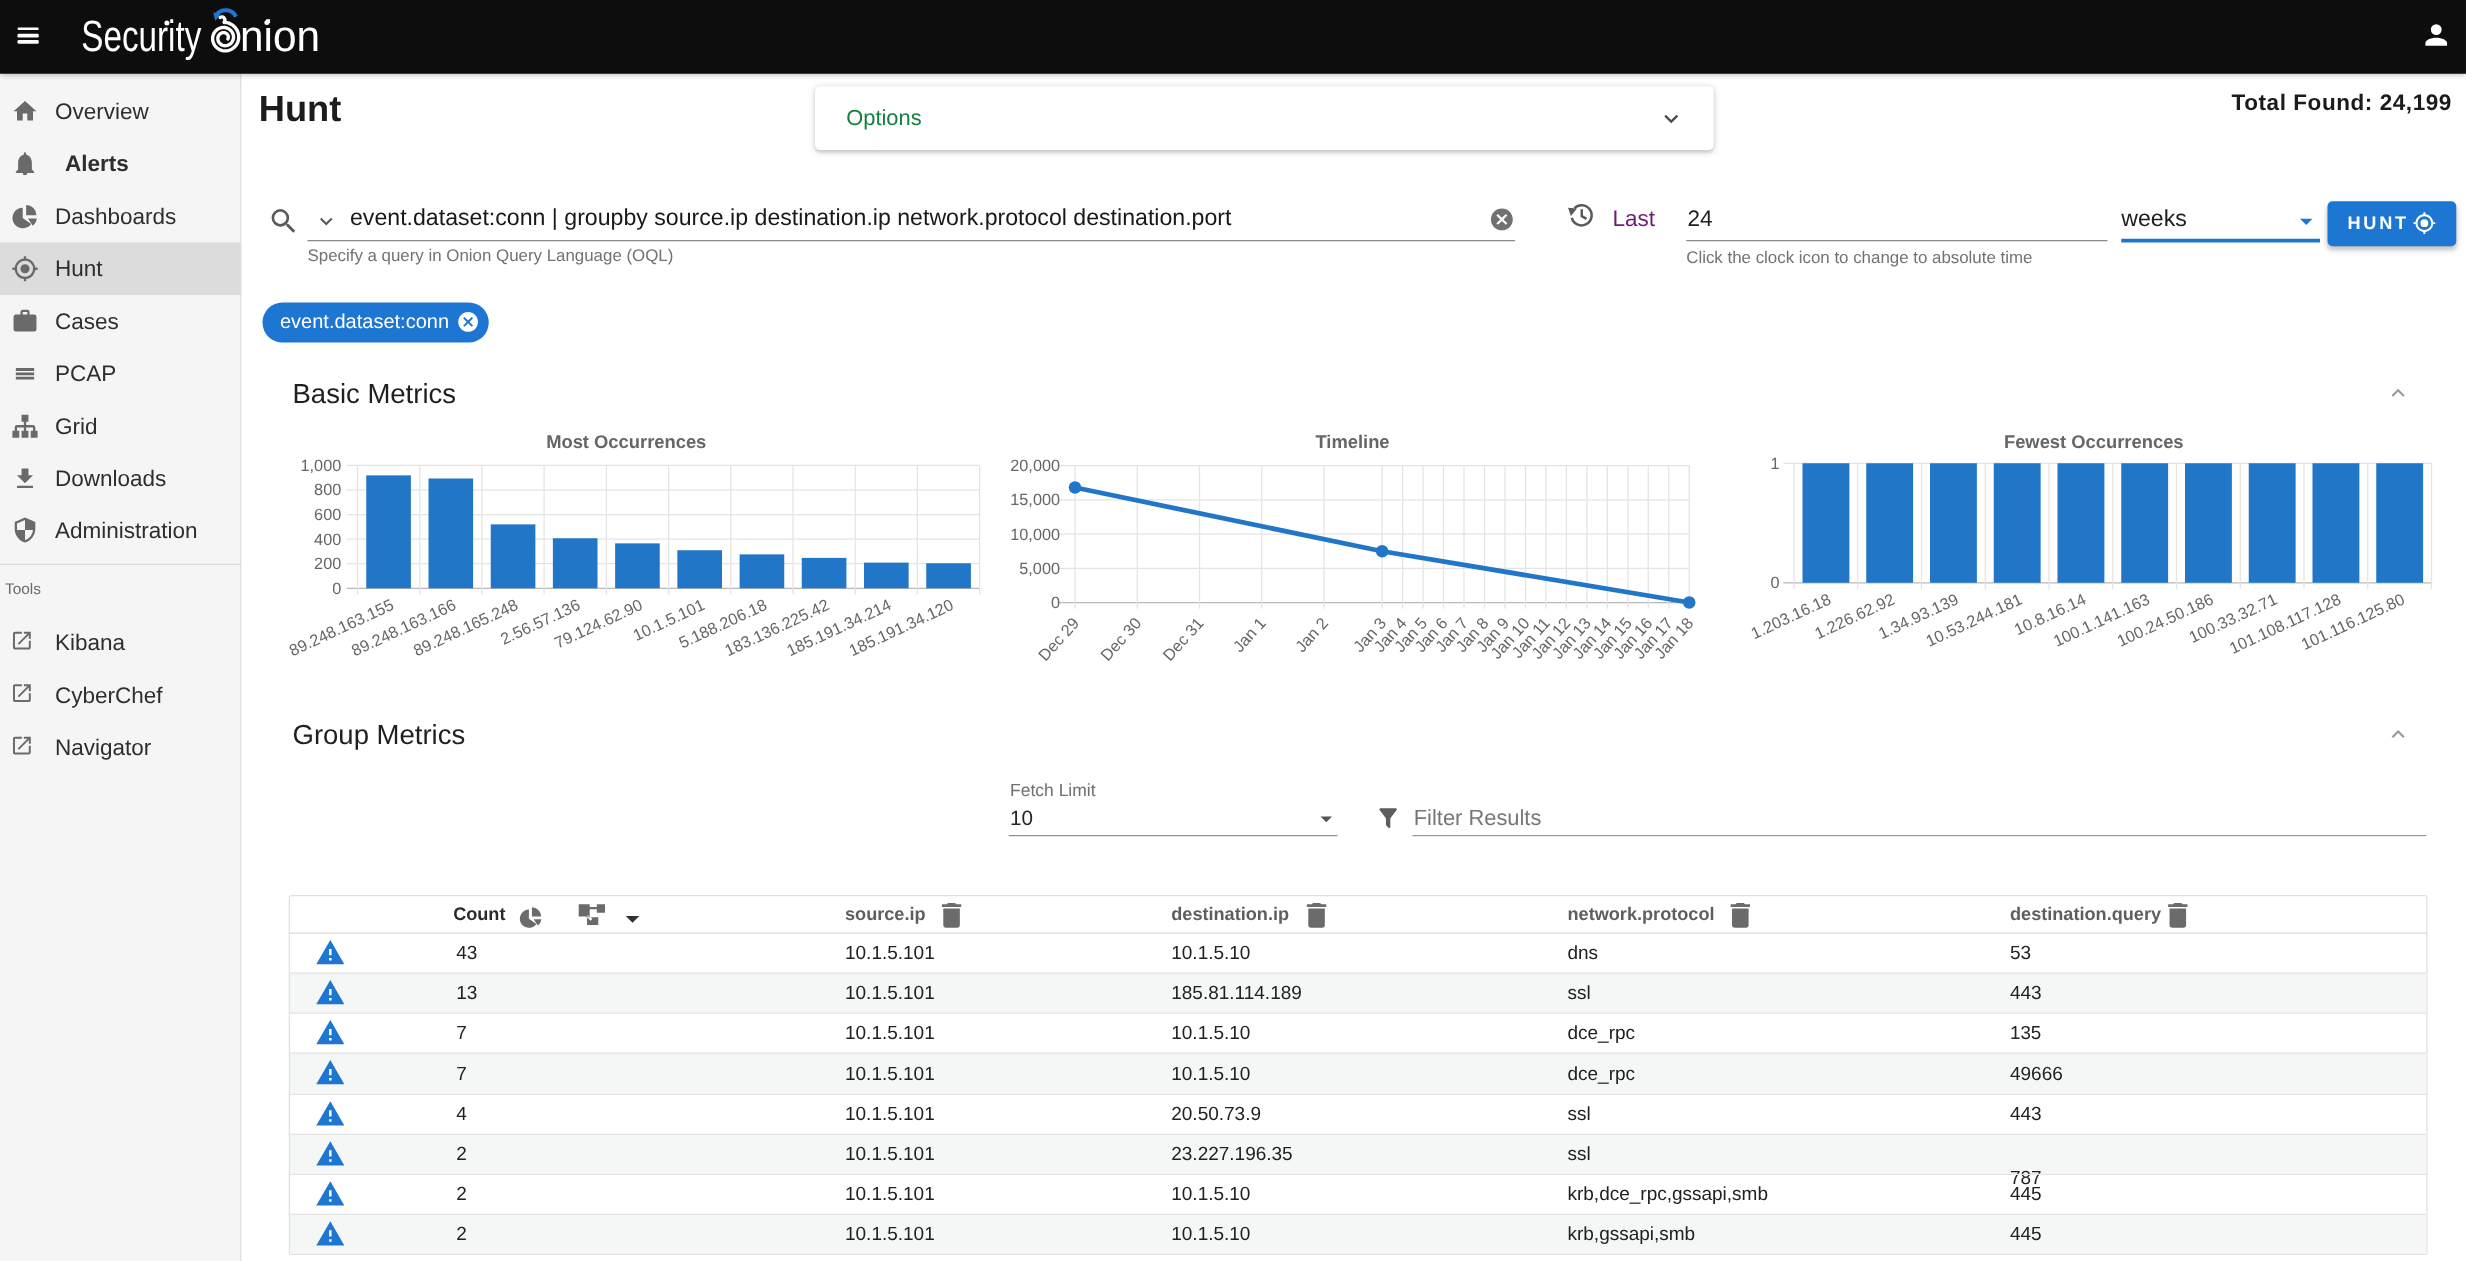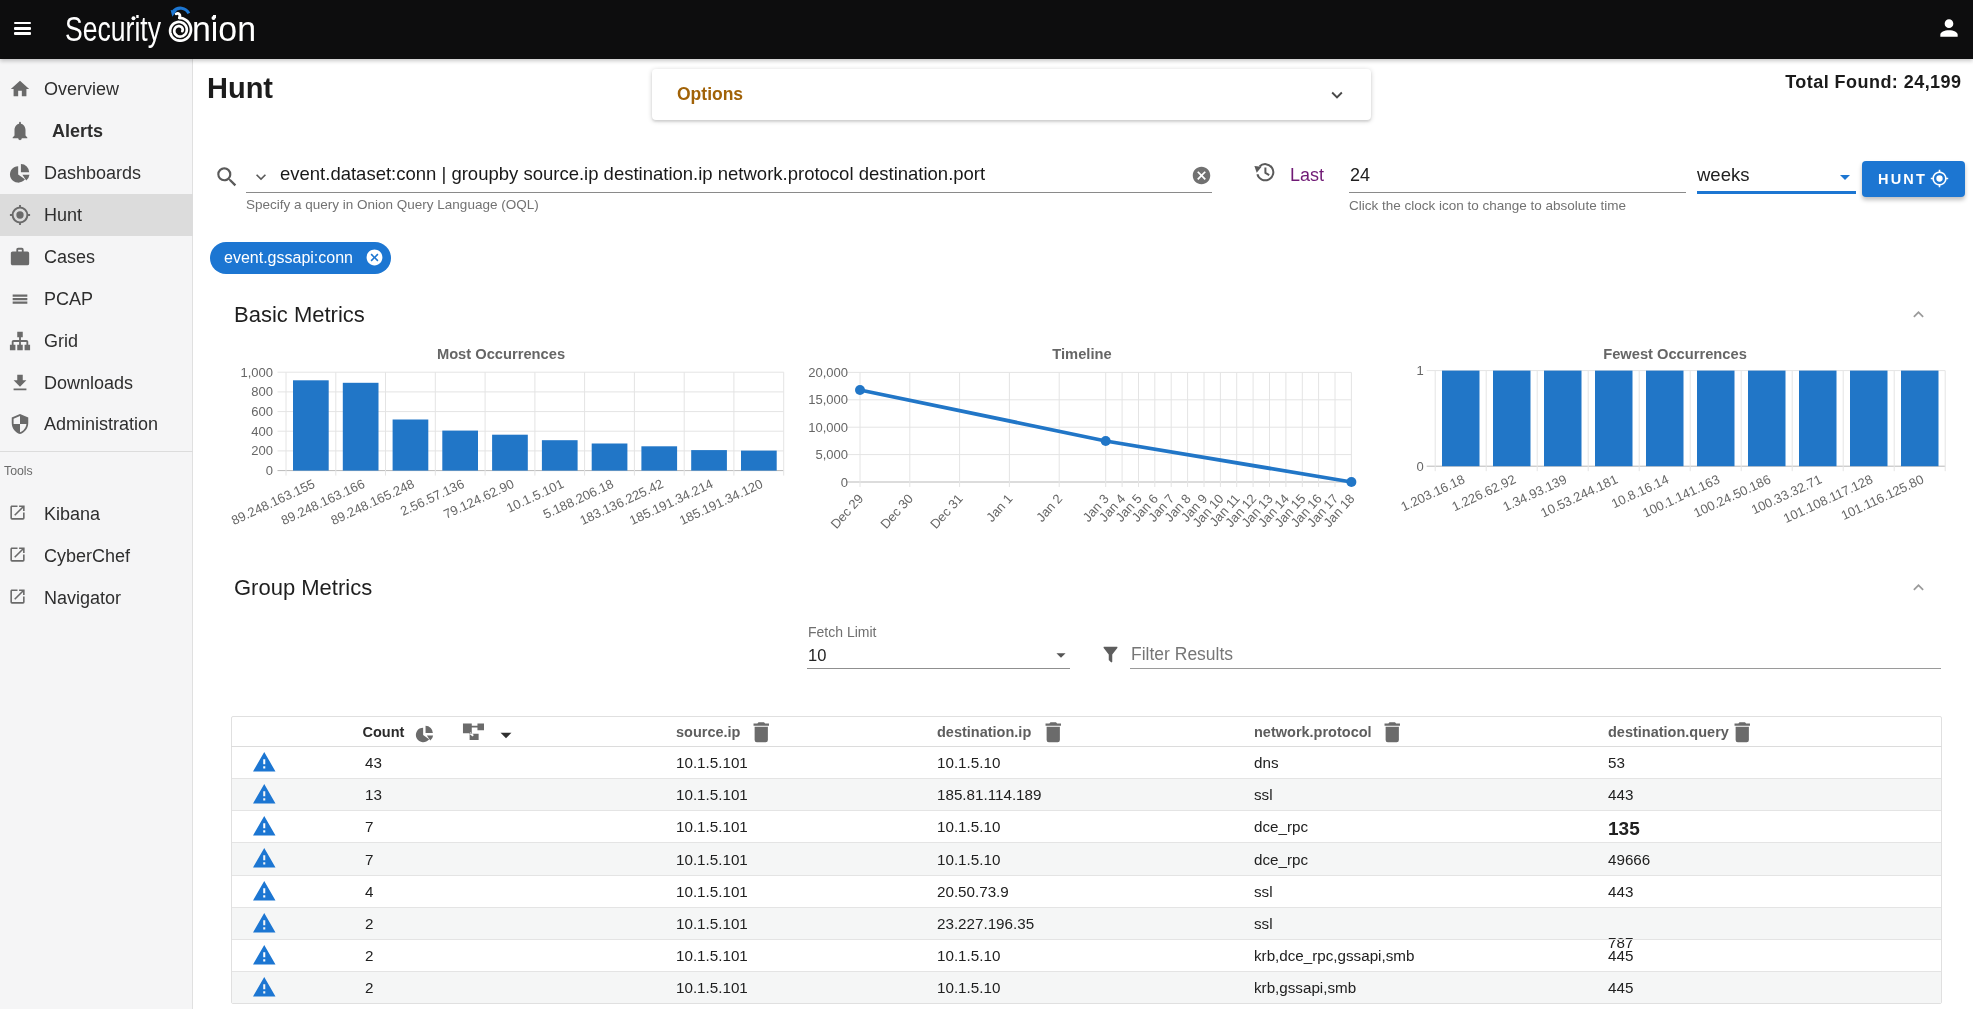--- a/index.html
+++ b/index.html
@@ -72,21 +72,21 @@
 <svg style="position:absolute;left:8px;top:545.0px" width="19" height="19" viewBox="0 0 24 24">
     <path fill="#6a6a6a" fill-rule="evenodd" d="M14,3V5H17.59L7.76,14.83L9.17,16.24L19,6.41V10H21V3M19,19H5V5H12V3H5C3.89,3 3,3.9 3,5V19A2,2 0 0,0 5,21H19A2,2 0 0,0 21,19V12H19V19Z"></path>
   </svg>
 <div class="t" style="left:44px;top:546.5px;font-size:18px;color:#2e2e2e;font-weight:400;">CyberChef</div>
 <svg style="position:absolute;left:8px;top:587.0px" width="19" height="19" viewBox="0 0 24 24">
     <path fill="#6a6a6a" fill-rule="evenodd" d="M14,3V5H17.59L7.76,14.83L9.17,16.24L19,6.41V10H21V3M19,19H5V5H12V3H5C3.89,3 3,3.9 3,5V19A2,2 0 0,0 5,21H19A2,2 0 0,0 21,19V12H19V19Z"></path>
   </svg>
 <div class="t" style="left:44px;top:588.5px;font-size:18px;color:#2e2e2e;font-weight:400;">Navigator</div>
 <div class="t" style="left:207px;top:74.4px;font-size:29px;color:#1c1c1c;font-weight:700;">Hunt</div>
 <div class="abs" style="left:652px;top:69px;width:719px;height:51px;background:#fff;border-radius:4px;box-shadow:0 1px 5px rgba(0,0,0,0.2),0 2px 2px rgba(0,0,0,0.07)"></div>
-<div class="t" style="left:677px;top:86.2px;font-size:17.5px;color:#a16207;font-weight:700;">Options</div>
+<div class="t" style="left:677px;top:86.2px;font-size:17.5px;color:#15803d;font-weight:400;">Options</div>
 <svg style="position:absolute;left:1326px;top:84px" width="22" height="22" viewBox="0 0 24 24">
     <path fill="#4a4a4a" fill-rule="evenodd" d="M7.41,8.58L12,13.17L16.59,8.58L18,10L12,16L6,10L7.41,8.58Z"></path>
   </svg>
 <div class="t" style="right:11.5px;top:72.8px;font-size:18px;color:#1b1b1b;font-weight:700;letter-spacing:0.45px">Total Found: 24,199</div>
 <svg style="position:absolute;left:214.3px;top:164.3px" width="26" height="26" viewBox="0 0 24 24">
     <path fill="#5a5a5a" fill-rule="evenodd" d="M9.5,3A6.5,6.5 0 0,1 16,9.5C16,11.11 15.41,12.59 14.44,13.73L14.71,14H15.5L20.5,19L19,20.5L14,15.5V14.71L13.73,14.44C12.59,15.41 11.11,16 9.5,16A6.5,6.5 0 0,1 3,9.5A6.5,6.5 0 0,1 9.5,3M9.5,5C7,5 5,7 5,9.5C5,12 7,14 9.5,14C12,14 14,12 14,9.5C14,7 12,5 9.5,5Z"></path>
   </svg>
 <svg style="position:absolute;left:250.5px;top:167px" width="20" height="20" viewBox="0 0 24 24">
     <path fill="#5a5a5a" fill-rule="evenodd" d="M7.41,8.58L12,13.17L16.59,8.58L18,10L12,16L6,10L7.41,8.58Z"></path>
   </svg>
@@ -109,21 +109,21 @@
 <svg style="position:absolute;left:1833px;top:165px" width="24" height="24" viewBox="0 0 24 24">
     <path fill="#1c76d2" fill-rule="evenodd" d="M7,10L12,15L17,10H7Z"></path>
   </svg>
 <div class="abs" style="left:1697px;top:191.4px;width:159px;height:2.6px;background:#1c76d2"></div>
 <div class="abs" style="left:1862px;top:161px;width:102.5px;height:35.5px;background:#1c76d2;border-radius:4px;box-shadow:0 3px 4px rgba(0,0,0,0.25)"></div>
 <div class="t" style="left:1878px;top:171.7px;font-size:14.5px;color:#ffffff;font-weight:700;letter-spacing:2.2px">HUNT</div>
 <svg style="position:absolute;left:1930px;top:169px" width="19" height="19" viewBox="0 0 24 24">
     <path fill="#ffffff" fill-rule="evenodd" d="M12,8A4,4 0 0,1 16,12A4,4 0 0,1 12,16A4,4 0 0,1 8,12A4,4 0 0,1 12,8M3.05,13H1V11H3.05C3.5,6.83 6.83,3.5 11,3.05V1H13V3.05C17.17,3.5 20.5,6.83 20.95,11H23V13H20.95C20.5,17.17 17.17,20.5 13,20.95V23H11V20.95C6.83,20.5 3.5,17.17 3.05,13M12,5A7,7 0 0,0 5,12A7,7 0 0,0 12,19A7,7 0 0,0 19,12A7,7 0 0,0 12,5Z"></path>
   </svg>
 <div class="abs" style="left:210px;top:242px;width:180.5px;height:31.5px;background:#1c76d2;border-radius:16px"></div>
-<div class="t" style="left:224px;top:249.9px;font-size:16px;color:#ffffff;font-weight:400;">event.gssapi:conn</div>
+<div class="t" style="left:224px;top:249.9px;font-size:16px;color:#ffffff;font-weight:400;">event.dataset:conn</div>
 <svg style="position:absolute;left:364.5px;top:248.2px" width="19" height="19" viewBox="0 0 24 24">
     <path fill="#ffffff" fill-rule="evenodd" d="M12,2C17.53,2 22,6.47 22,12C22,17.53 17.53,22 12,22C6.47,22 2,17.53 2,12C2,6.47 6.47,2 12,2M15.59,7L12,10.59L8.41,7L7,8.41L10.59,12L7,15.59L8.41,17L12,13.41L15.59,17L17,15.59L13.41,12L17,8.41L15.59,7Z"></path>
   </svg>
 <div class="t" style="left:234px;top:304.4px;font-size:22px;color:#1f1f1f;font-weight:400;">Basic Metrics</div>
 <svg style="position:absolute;left:1908px;top:304px" width="21" height="21" viewBox="0 0 24 24">
     <path fill="#9a9a9a" fill-rule="evenodd" d="M7.41,15.41L12,10.83L16.59,15.41L18,14L12,8L6,14L7.41,15.41Z"></path>
   </svg>
 <svg class="abs" style="left:193px;top:330px" width="1780" height="250" viewBox="193 330 1780 250" font-family="Liberation Sans,sans-serif">
     <text x="501.0" y="358.5" font-size="14.7" fill="#666666" text-anchor="middle" font-weight="700">Most Occurrences</text>
     <line x1="277.5" y1="470.6" x2="783.7" y2="470.6" stroke="#b9b9b9" stroke-width="1"></line>
@@ -325,21 +325,21 @@
 <div class="t" style="left:1254px;top:787.2px;font-size:15.2px;color:#212121;font-weight:400;">ssl</div>
 <div class="t" style="left:1608px;top:787.2px;font-size:15.2px;color:#212121;font-weight:400;">443</div>
 <div class="abs" style="left:231.5px;top:810.2px;width:1709px;height:1px;background:#e4e4e4"></div>
 <svg style="position:absolute;left:252.3px;top:814.0999999999999px" width="24.5" height="24.5" viewBox="0 0 24 24">
     <path fill="#1c76d2" fill-rule="evenodd" d="M1,21H23L12,2L1,21M13,14H11V9H13V14M13,18H11V16H13V18Z"></path>
   </svg>
 <div class="t" style="left:365px;top:819.4px;font-size:15.2px;color:#212121;font-weight:400;">7</div>
 <div class="t" style="left:676px;top:819.4px;font-size:15.2px;color:#212121;font-weight:400;">10.1.5.101</div>
 <div class="t" style="left:937px;top:819.4px;font-size:15.2px;color:#212121;font-weight:400;">10.1.5.10</div>
 <div class="t" style="left:1254px;top:819.4px;font-size:15.2px;color:#212121;font-weight:400;">dce_rpc</div>
-<div class="t" style="left:1608px;top:819.4px;font-size:19px;color:#212121;font-weight:700;">135</div>
+<div class="t" style="left:1608px;top:819.4px;font-size:15px;color:#212121;font-weight:400;">135</div>
 <div class="abs" style="left:231.5px;top:842.4px;width:1709px;height:32.2px;background:#f5f6f6"></div>
 <div class="abs" style="left:231.5px;top:842.4px;width:1709px;height:1px;background:#e4e4e4"></div>
 <svg style="position:absolute;left:252.3px;top:846.3px" width="24.5" height="24.5" viewBox="0 0 24 24">
     <path fill="#1c76d2" fill-rule="evenodd" d="M1,21H23L12,2L1,21M13,14H11V9H13V14M13,18H11V16H13V18Z"></path>
   </svg>
 <div class="t" style="left:365px;top:851.6px;font-size:15.2px;color:#212121;font-weight:400;">7</div>
 <div class="t" style="left:676px;top:851.6px;font-size:15.2px;color:#212121;font-weight:400;">10.1.5.101</div>
 <div class="t" style="left:937px;top:851.6px;font-size:15.2px;color:#212121;font-weight:400;">10.1.5.10</div>
 <div class="t" style="left:1254px;top:851.6px;font-size:15.2px;color:#212121;font-weight:400;">dce_rpc</div>
 <div class="t" style="left:1608px;top:851.6px;font-size:15.2px;color:#212121;font-weight:400;">49666</div>

